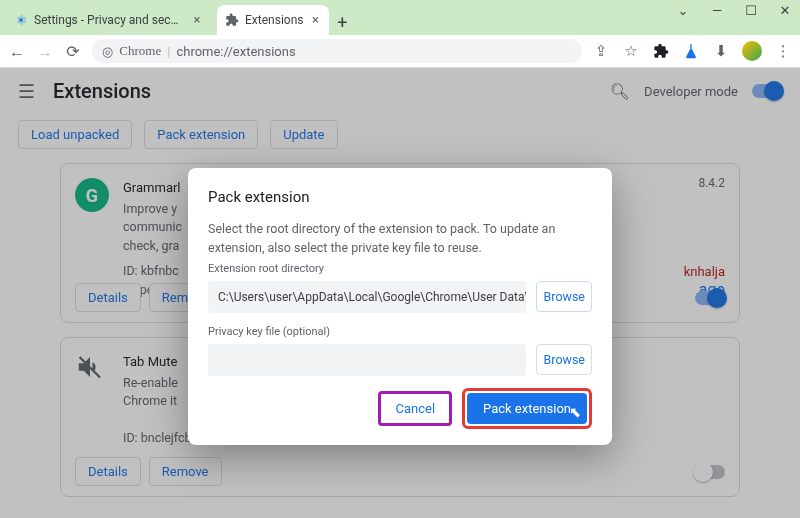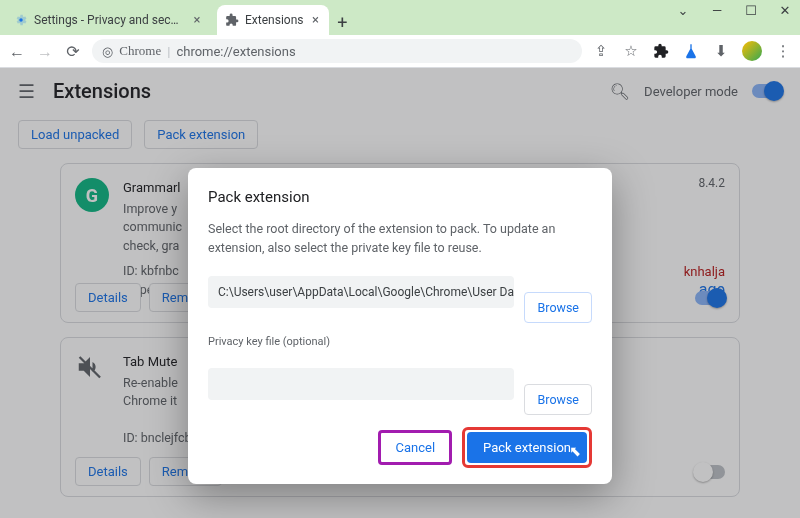--- a/index.html
+++ b/index.html
@@ -54,21 +54,21 @@
 .muted-ico svg { width:30px; height:30px; fill:#5f6368; }
 
 
 .scrim { position:absolute; inset:0; background:rgba(32,33,36,.28); }
 .dialog { position:absolute; left:188px; top:100px; width:424px; background:#fff; border-radius:8px; box-shadow:0 12px 40px rgba(0,0,0,.35); padding:20px 20px 16px; }
 .dlg-title { font-size:15px; color:#202124; margin-bottom:14px; }
 .dlg-desc { font-size:12.5px; color:#5f6368; line-height:1.5; margin-bottom:4px; }
 .fld-label { font-size:11px; color:#5f6368; margin-bottom:6px; }
 .fld-row { display:flex; gap:10px; margin-bottom:12px; align-items:center; }
 .fld-input { flex:1; height:32px; background:#f1f3f4; border:none; border-radius:4px; padding:0 10px; font-size:12px; color:#3c4043; overflow:hidden; white-space:nowrap; text-overflow:ellipsis; display:flex; align-items:center; }
-.browse { border:1px solid #c6dafc; color:#1a73e8; background:#fff; font-size:12.5px; padding:7px 12px; border-radius:4px; cursor:pointer;margin-top:30px; }
+.browse { border:1px solid #c6dafc; color:#1a73e8; background:#fff; font-size:12.5px; padding:7px 6px; border-radius:4px; cursor:pointer; }
 .dlg-actions { display:flex; justify-content:flex-end; gap:10px; margin-top:8px; align-items:center; }
 .btn-text { border:3px solid #a21caf; background:#fff; color:#1a73e8; font-size:13px; padding:7px 14px; border-radius:4px; cursor:pointer; }
 .btn-primary { background:#1a73e8; color:#fff; border:none; font-size:13px; padding:8px 16px; border-radius:4px; cursor:pointer; position:relative; }
 .primary-highlight { border:3px solid #e53935; border-radius:6px; padding:2px; display:inline-flex; }
 .cursor { position:absolute; right:6px; bottom:4px; font-size:14px; color:#fff; }
 
 .flask { width:16px; height:16px; }
 </style>
 </head>
 <body>
@@ -138,20 +138,21 @@
       <span class="page-title">Extensions</span>
       <div class="header-right">
         <span style="font-size:16px">🔍︎</span>
         <span>Developer mode</span>
         <div class="toggle"></div>
       </div>
     </div>
     <div class="action-row">
       <button class="btn-outline">Load unpacked</button>
       <button class="btn-outline">Pack extension</button>
+      <button class="btn-outline">Update</button>
     </div>
     <div class="cards">
 
       <div class="card">
         <div class="icon-col">
           <div class="ext-ico" style="background:#0fb884">G</div>
         </div>
         <div class="body">
           <div class="name">Grammarl</div>
           <div>Improve y</div>
@@ -195,20 +196,21 @@
         </div>
       </div>
     </div>
   </div>
 
   <div class="scrim"></div>
   <div class="dialog">
     <div class="dlg-title">Pack extension</div>
     <div class="dlg-desc">Select the root directory of the extension to pack. To update an extension, also select the private key file to reuse.</div>
 
+    <div class="fld-label">Extension root directory</div>
     <div class="fld-row">
       <div class="fld-input">C:\Users\user\AppData\Local\Google\Chrome\User Data\Pro…</div>
       <button class="browse">Browse</button>
     </div>
 
     <div class="fld-label">Privacy key file (optional)</div>
     <div class="fld-row">
       <div class="fld-input"></div>
       <button class="browse" style="border-color:#dadce0">Browse</button>
     </div>

